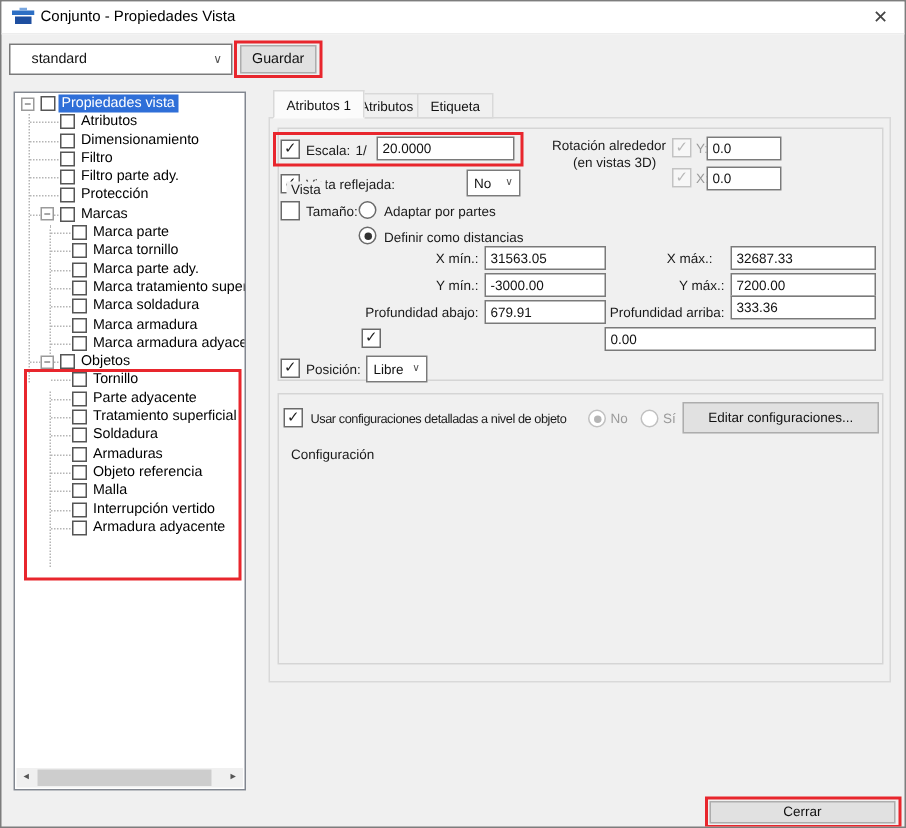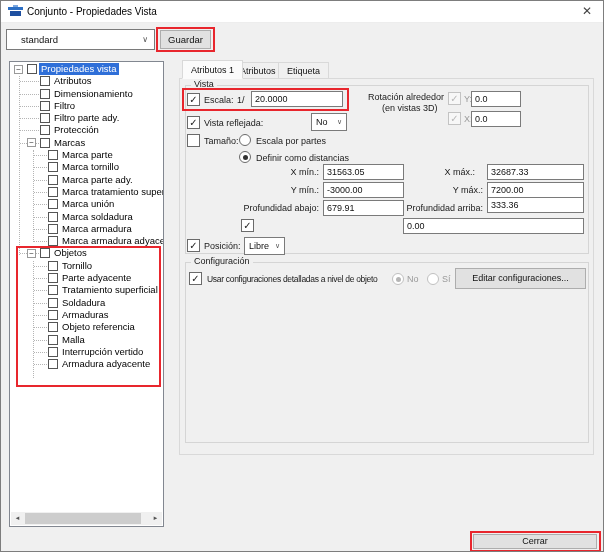--- a/index.html
+++ b/index.html
@@ -56,21 +56,21 @@
   
   .tab { position:absolute; font-size:9px; text-align:center; border:1px solid #d9d9d9; background:#f0f0f0;
          color:#111; padding:0 8px; cursor:default; }
   .tab.active { top:59px; height:19px; line-height:18px; background:#fbfbfb; border-bottom:1px solid #fbfbfb; z-index:3;text-align:center; }
   .tab.inactive { top:61px; height:17px; line-height:16px; }
   .pane { position:absolute; left:178px; top:77px; width:415px; height:377px; border:1px solid #d9d9d9; }
 
   .group { position:absolute; border:1px solid #d5d5d5; }
   .group-vista { left:184px; top:84px; width:404px; height:169px; }
   .group-conf  { left:184px; top:261px; width:404px; height:181px; }
-  .glabel { position:absolute; font-size:9px; color:#1a1a1a; background:#f0f0f0; padding:0 3px; z-index:2; }
+  .glabel { position:absolute; font-size:9px; color:#1a1a1a; background:#f0f0f0; padding:0 3px; z-index:2;margin-top:42px; }
 
   .flabel { position:absolute; font-size:9px; color:#1a1a1a; white-space:nowrap; }
   .flabel.right { text-align:right; }
   .flabel.tight { font-size:8.5px; letter-spacing:-0.3px; }
   .flabel.dis { color:#9a9a9a; }
   .fcb { position:absolute; width:13px; height:13px; background:#fff; border:1px solid #6a6a6a;
          font-size:10px; line-height:11px; text-align:center; color:#222; }
   .fcb.dis { border-color:#c3c3c3; color:#b9b9b9; background:#f7f7f7; }
   .radio { position:absolute; width:12px; height:12px; border:1px solid #6a6a6a; border-radius:50%; background:#fff; }
   .radio.sel::after { content:""; position:absolute; left:2.5px; top:2.5px; width:5px; height:5px;
@@ -173,26 +173,20 @@
         <div class="trow lvl2">
     <span class="tick"></span>
 
     <span class="cb"></span>
     <span class="tlabel">Marca tratamiento superfic</span>
   </div>
         <div class="trow lvl2">
     <span class="tick"></span>
 
     <span class="cb"></span>
-    <span class="tlabel">Marca unión</span>
-  </div>
-        <div class="trow lvl2">
-    <span class="tick"></span>
-
-    <span class="cb"></span>
     <span class="tlabel">Marca soldadura</span>
   </div>
         <div class="trow lvl2">
     <span class="tick"></span>
 
     <span class="cb"></span>
     <span class="tlabel">Marca armadura</span>
   </div>
         <div class="trow lvl2">
     <span class="tick"></span>
@@ -295,21 +289,21 @@
   <span class="fcb" style="left:186px; top:115px;">✓</span>
   <span class="flabel" style="left:203px; top:117px;">Vista reflejada:</span>
   <div class="dd" style="left:310px; top:112px; width:36px; height:18px;">
     <span class="val">No</span>
     <span class="chev">∨</span>
   </div>
 
   <span class="fcb" style="left:186px; top:133px;"></span>
   <span class="flabel" style="left:203px; top:135px;">Tamaño:</span>
   <span class="radio" style="left:238px; top:133px;"></span>
-  <span class="flabel" style="left:255px; top:135px;">Escala por partes</span>
+  <span class="flabel" style="left:255px; top:135px;">Adaptar por partes</span>
   <span class="radio sel" style="left:238px; top:150px;"></span>
   <span class="flabel" style="left:255px; top:152px;">Definir como distancias</span>
 
   <span class="flabel right" style="left:190px; top:166px; width:128px;">X mín.:</span>
   <div class="tfield" style="left:322px; top:163px; width:81px;">31563.05</div>
   <span class="flabel right" style="left:352px; top:166px; width:122px;text-align:right;">X máx.:</span>
   <div class="tfield" style="left:486px; top:163px; width:97px;">32687.33</div>
 
   <span class="flabel right" style="left:190px; top:184px; width:128px;">Y mín.:</span>
   <div class="tfield" style="left:322px; top:181px; width:81px;">-3000.00</div>

